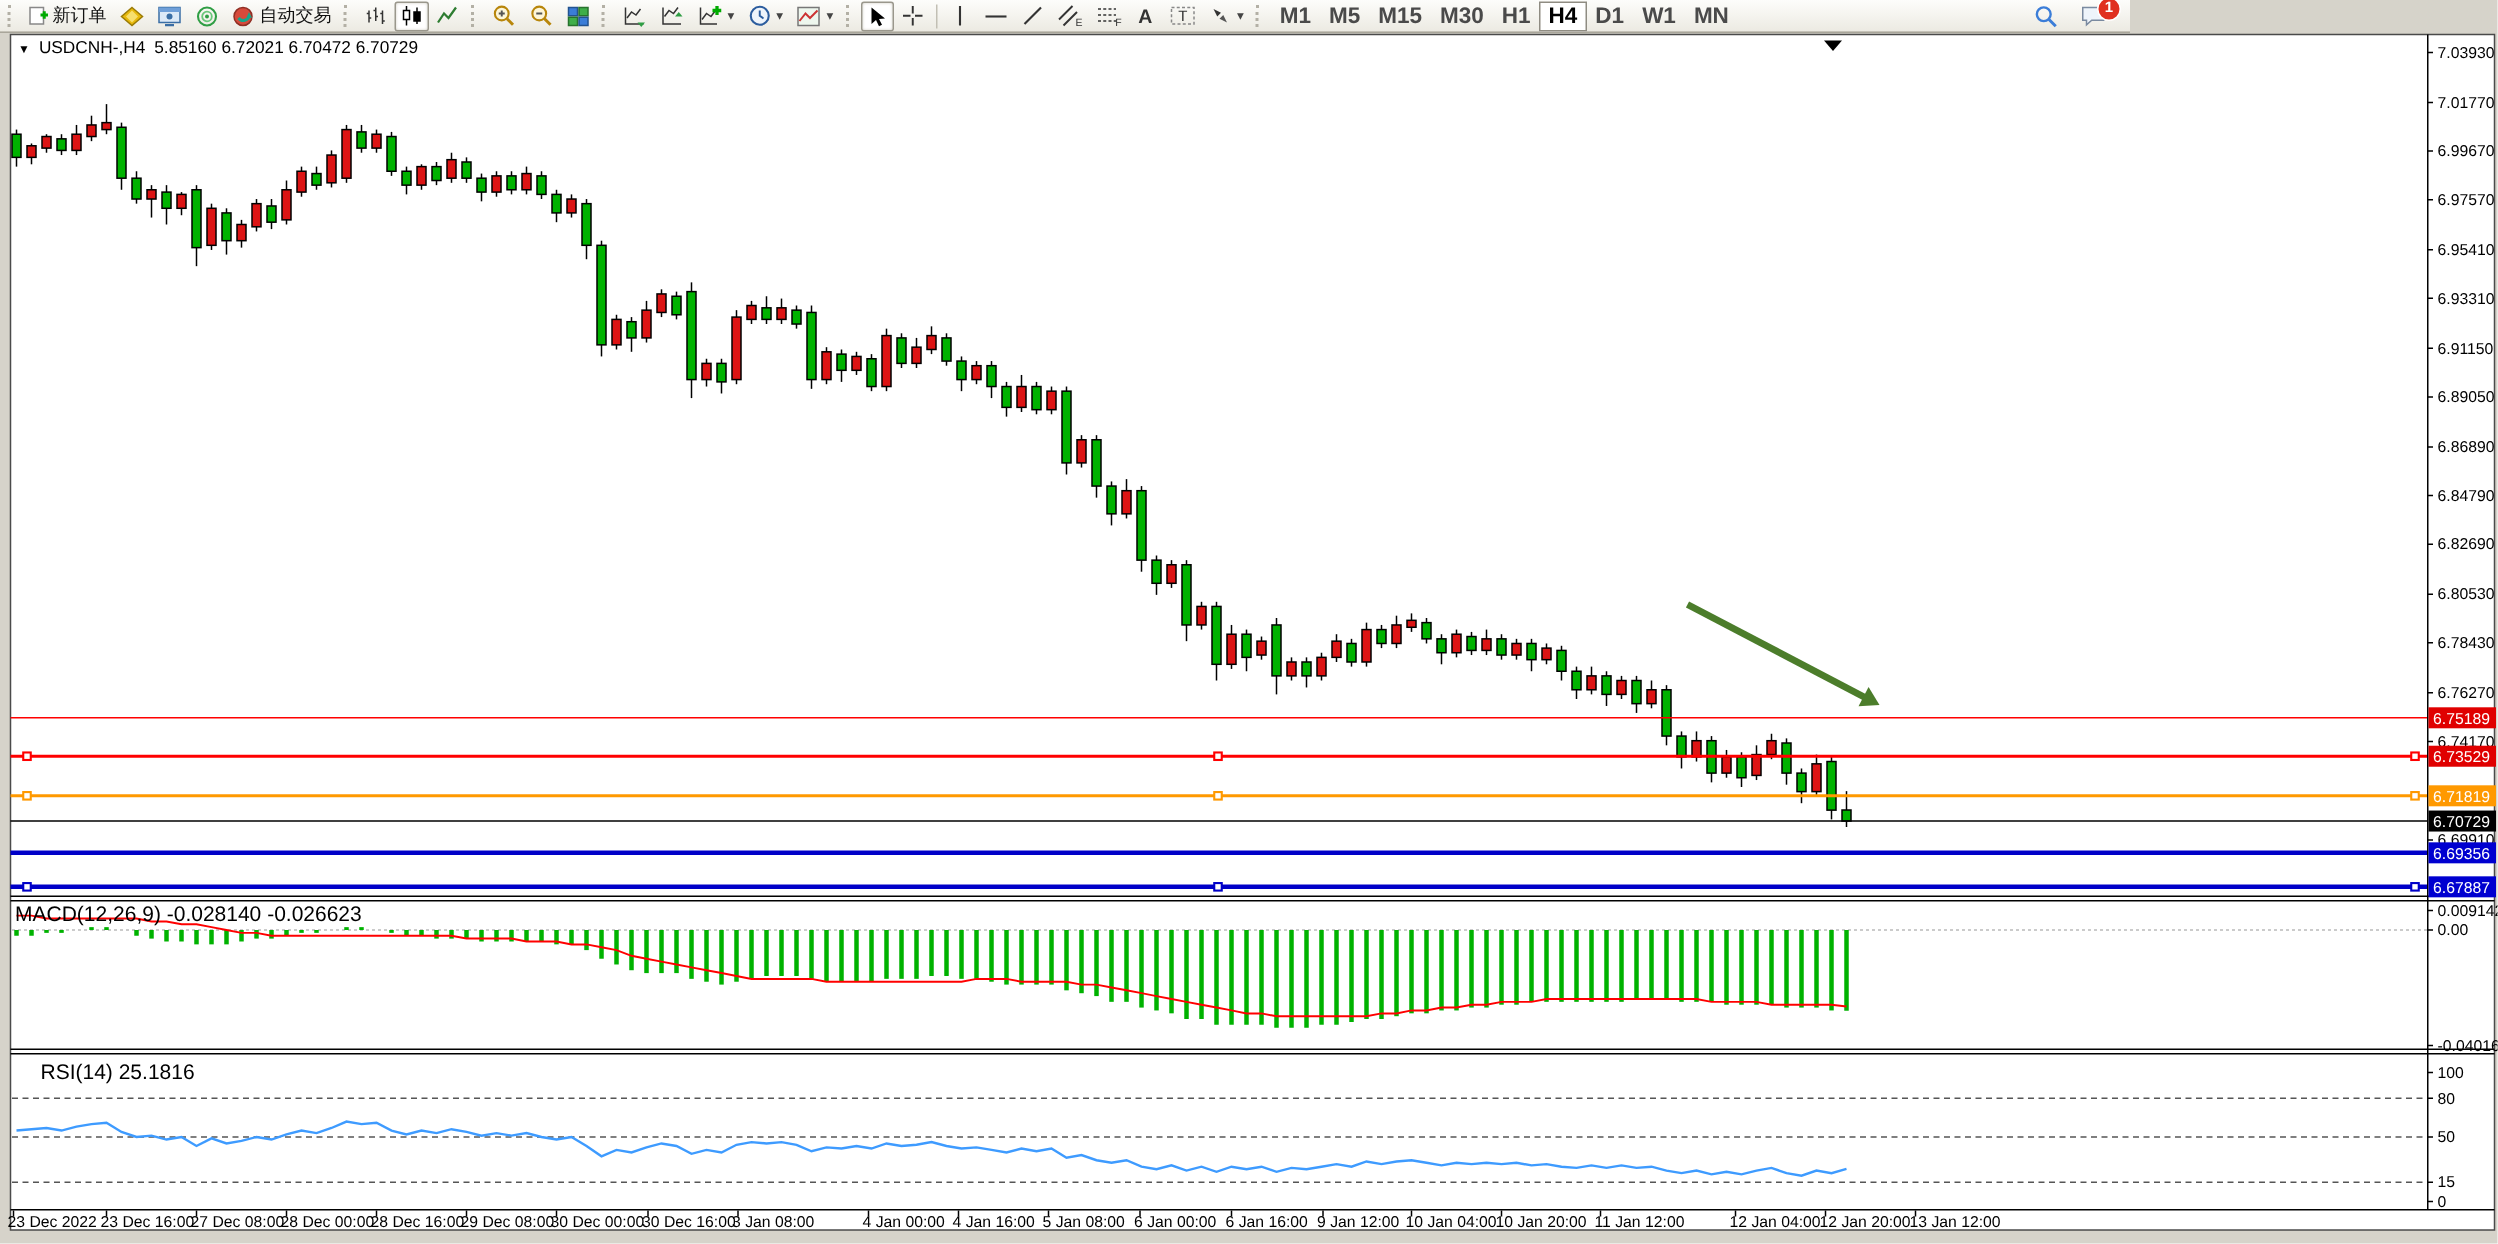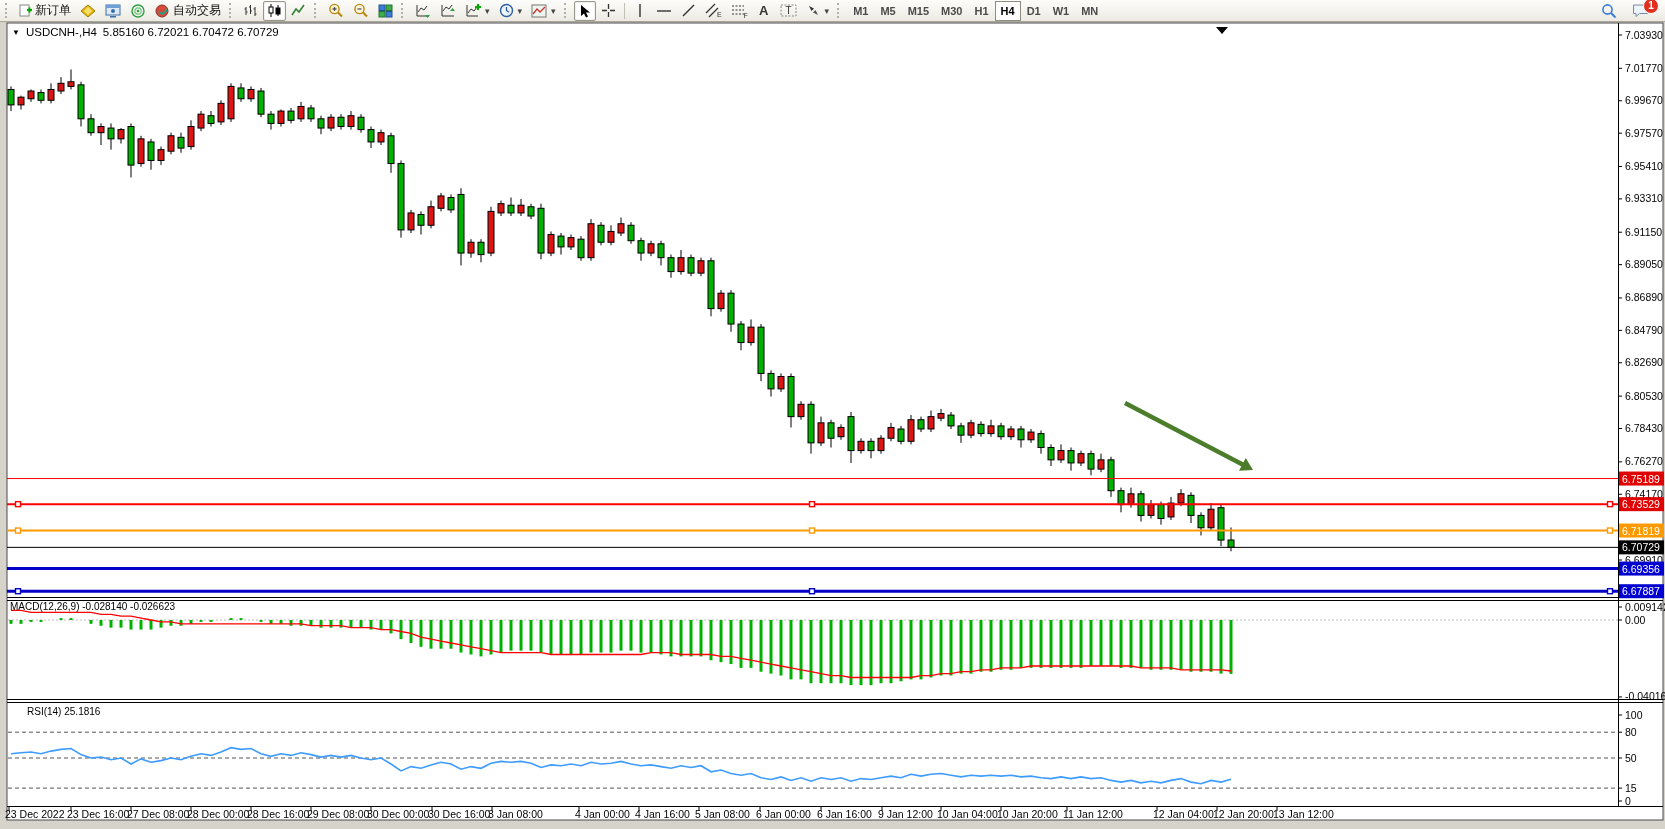--- a/index.html
+++ b/index.html
@@ -4,55 +4,55 @@
 <style>
   html,body{margin:0;padding:0;}
   body{
     width:1665px;height:829px;position:relative;overflow:hidden;
     background:#d6d3ca;
     font-family:"Liberation Sans","DejaVu Sans",sans-serif;
     -webkit-font-smoothing:antialiased;
   }
   
   .toolbar{
-    position:absolute;top:0;left:0;width:1665px;height:22px;z-index:20;
+    position:absolute;top:0;left:0;width:1420px;height:22px;z-index:20;
     background:linear-gradient(#fdfdfb,#eceae2);
     border-bottom:1px solid #a9a69a;
     display:flex;align-items:center;padding:0 2px;box-sizing:border-box;gap:1px;
   }
   .grip{width:4px;height:15px;border-left:2px dotted #b3b0a5;margin:0 3px;flex:none;}
   .sep{width:1px;height:16px;background:#c2bfb4;margin:0 3px;flex:none;}
   .tbtn{
     height:20px;min-width:22px;display:flex;align-items:center;justify-content:center;
     background:transparent;border:1px solid transparent;border-radius:2px;
     font-size:12px;color:#111;padding:0 3px;gap:3px;flex:none;cursor:default;
     font-family:inherit;
   }
   .tbtn.pressed{background:#fff;border:1px solid #9a978c;box-shadow:inset 0 0 2px #cfccc2;}
   .tbtn svg{display:block;}
   .caret{font-size:9px;color:#444;margin-left:1px;}
   .tf{
-    height:18px;padding:0 5px;font-size:11px;font-weight:bold;color:#4a4a4a;
+    height:18px;padding:0 5px;font-size:15px;font-weight:bold;color:#4a4a4a;
     display:flex;align-items:center;border:1px solid transparent;flex:none;
   }
   .tf.active{background:#fff;border:1px solid #8f8c82;color:#000;}
   .spacer{flex:1;}
   .badge{
     position:absolute;top:-4px;right:-7px;width:14px;height:14px;border-radius:50%;
     background:#e03020;color:#fff;font-size:10px;font-weight:bold;
     display:flex;align-items:center;justify-content:center;border:1px solid #fff;
   }
   
   #plot{position:absolute;left:0;top:0;z-index:1;}
   .chart-title{
     position:absolute;left:12px;top:26px;z-index:5;font-size:11.5px;color:#000;
     display:flex;align-items:center;gap:6px;white-space:nowrap;
   }
   .chart-title .tri{font-size:8px;}
-  .ind-label{position:absolute;z-index:5;font-size:10px;color:#000;white-space:nowrap;}
+  .ind-label{position:absolute;z-index:5;font-size:14px;color:#000;white-space:nowrap;}
   #macd-label{left:10px;top:601px;}
   #rsi-label{left:27px;top:706px;}
 </style>
 </head>
 <body>
 
 <div>
   <svg id="plot" width="1665" height="829" viewBox="0 0 1665 829">
       <rect x="7" y="23" width="1656" height="797" fill="#ffffff" stroke="#4a4a4a" stroke-width="1"></rect>
       <line x1="7" y1="597.5" x2="1663" y2="597.5" stroke="#000" stroke-width="1"></line>

